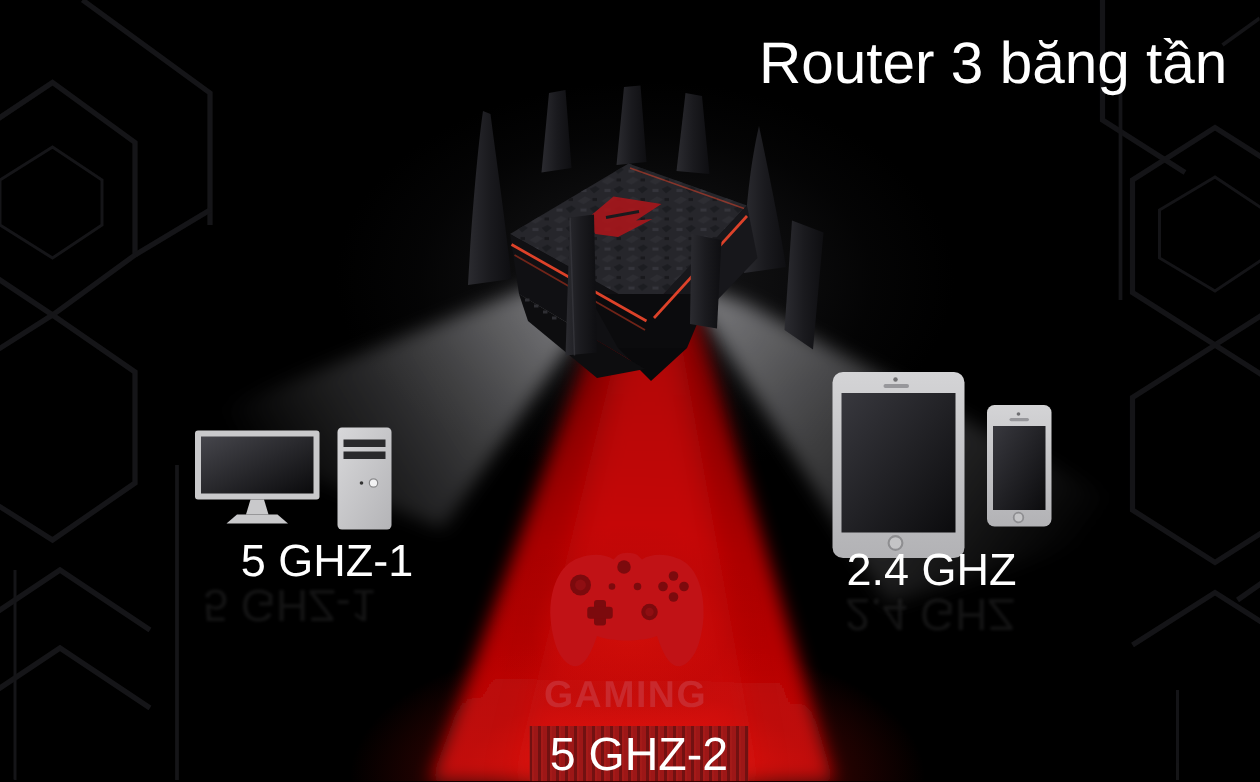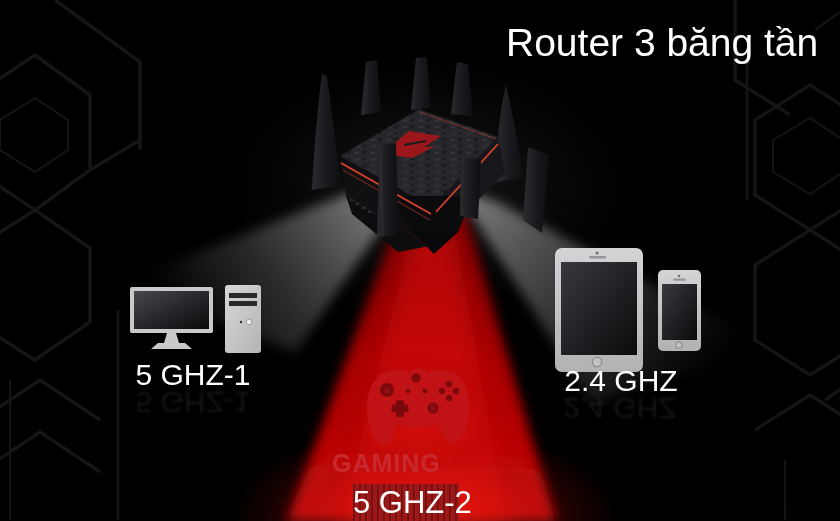--- a/index.html
+++ b/index.html
@@ -23,36 +23,36 @@
     background:radial-gradient(ellipse 50% 50% at 50% 50%, rgba(215,25,12,.38), rgba(150,10,6,.14) 55%, transparent 78%);
   }
   .title{
     position:absolute;left:506px;top:20px;width:330px;
     color:#fff;font-size:39px;line-height:46px;white-space:nowrap;
   }
   .band-label{
     position:absolute;color:#fff;font-size:30px;line-height:32px;
     text-align:center;white-space:nowrap;
   }
-  .label-left{left:118px;top:359px;width:150px;}
+  .label-left{left:118px;top:359px;width:150px;padding-left:25px;}
   .label-right{left:546px;top:365px;width:150px;}
   .label-reflect{
     position:absolute;color:#8e8e90;font-size:30px;line-height:30px;
     text-align:center;white-space:nowrap;transform:scaleY(-1);
     opacity:.14;filter:blur(1px);
   }
   .reflect-left{left:118px;top:387px;width:150px;}
   .reflect-right{left:545px;top:393px;width:150px;}
   .gaming-tag{
     position:absolute;left:332px;top:449px;width:170px;
     color:#c9292d;font-size:25px;font-weight:700;letter-spacing:1px;
-    text-align:left;white-space:nowrap;
+    text-align:center;white-space:nowrap;
   }
   .band-strip{
-    position:absolute;left:353px;top:484px;width:106px;height:37px;
+    position:absolute;left:353px;top:484px;width:146px;height:37px;
     background:#9d1717;
   }
   .band-strip .stripes{
     position:absolute;inset:0;
     background:repeating-linear-gradient(90deg, rgba(0,0,0,.28) 0 2px, rgba(255,60,40,.08) 2px 3px, transparent 3px 6px);
   }
   .band-strip .strip-label{
     position:absolute;inset:0;color:#fff;font-size:31px;line-height:37px;
     text-align:center;white-space:nowrap;
   }

